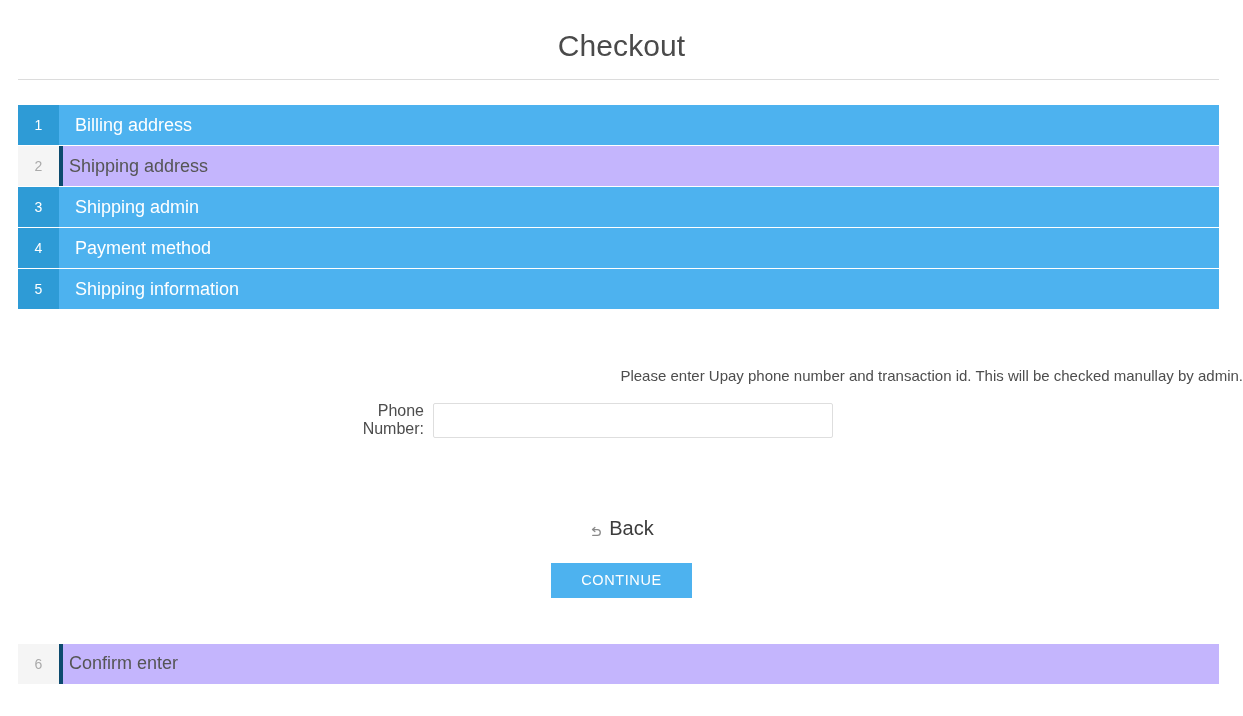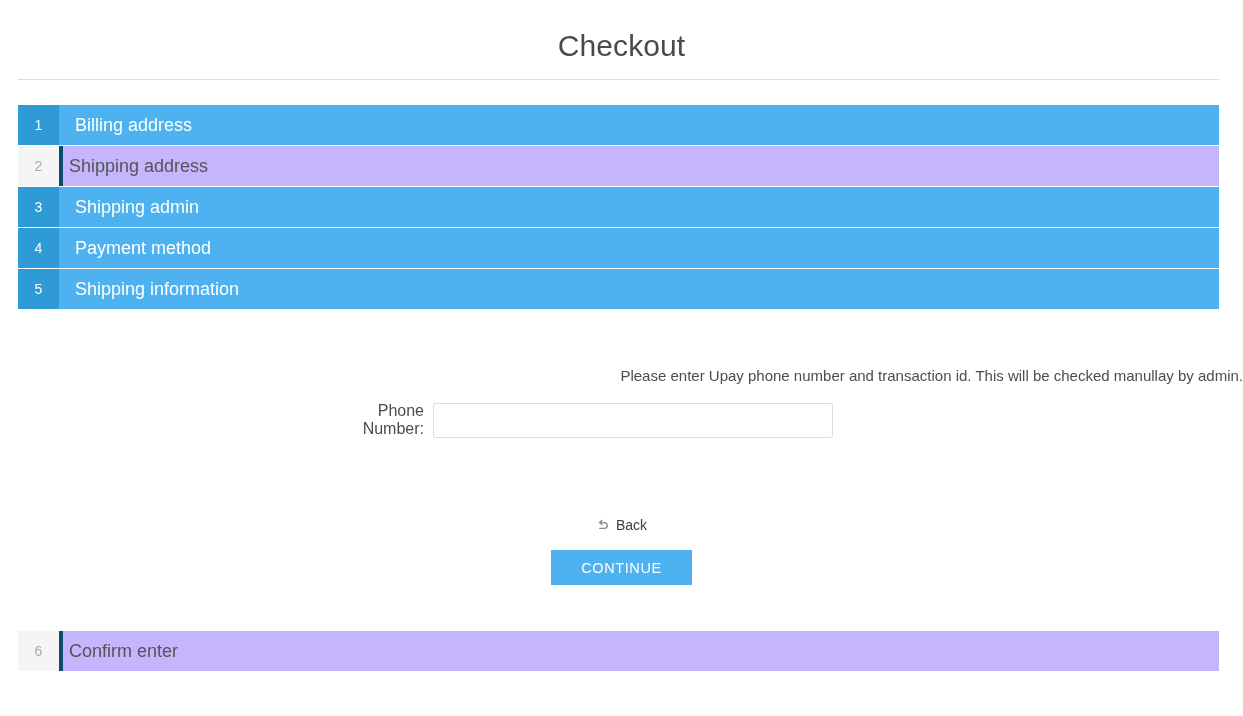--- a/index.html
+++ b/index.html
@@ -123,35 +123,35 @@
 
   
   .actions {
     text-align: center;
     padding-top: 67px;
   }
   .back-link {
     display: inline-flex;
     align-items: center;
     gap: 6px;
-    font-size: 14px;
+    font-size: 20px;
     color: #3c3c3c;
     text-decoration: none;
     cursor: pointer;
   }
   .back-icon {
     display: inline-block;
     width: 14px;
     height: 14px;
     color: #8a8a8a;
     line-height: 1;
   }
   .btn-continue {
     display: block;
-    margin: 14px auto 0 auto;
+    margin: 20px auto 0 auto;
     width: 141px;
     height: 35px;
     background: #4db2ef;
     border: none;
     color: #ffffff;
     font-size: 14.5px;
     font-family: "Liberation Sans", sans-serif;
     letter-spacing: 0.6px;
     cursor: pointer;
   }

